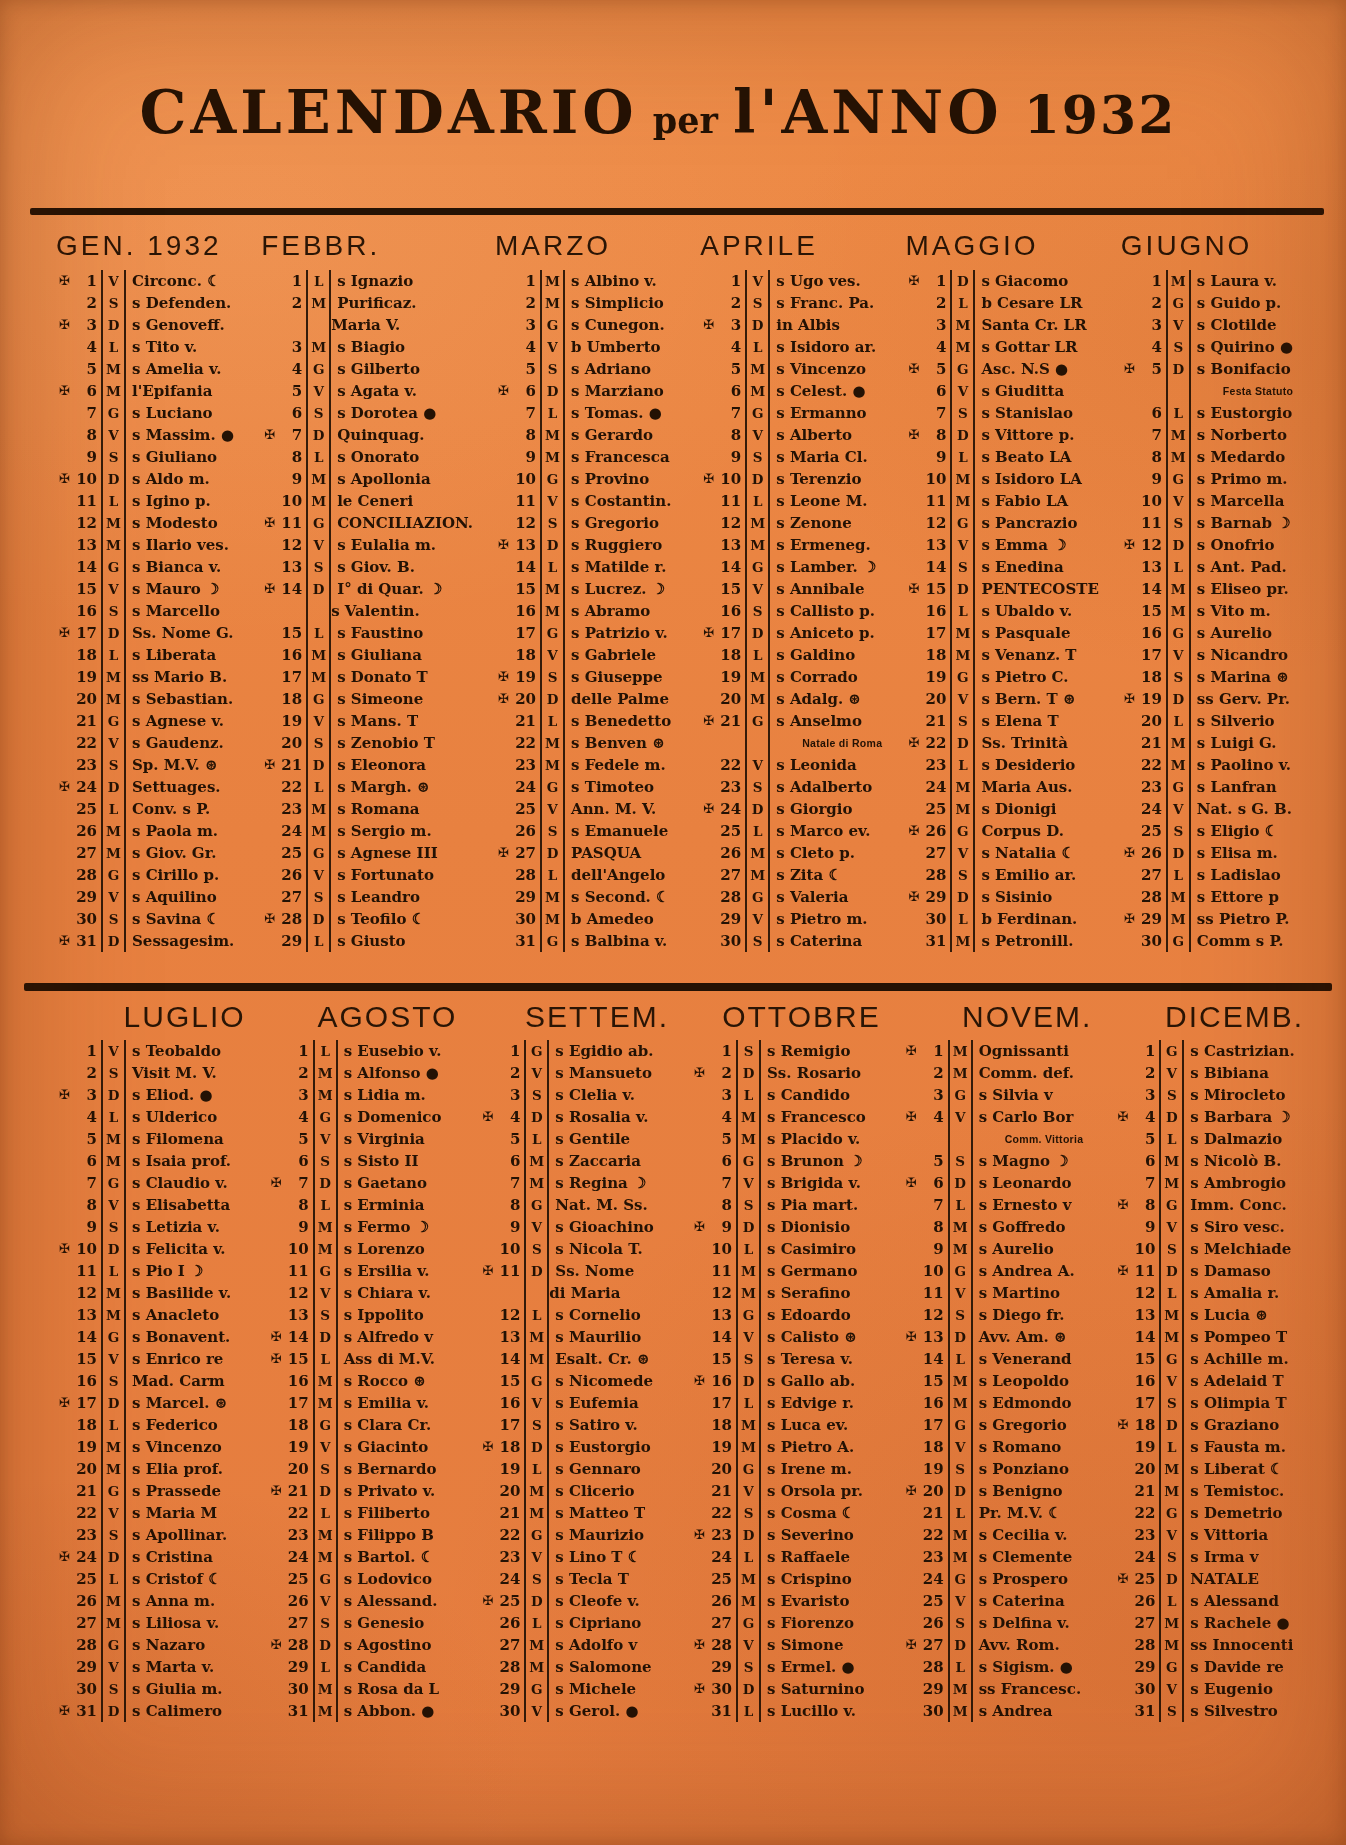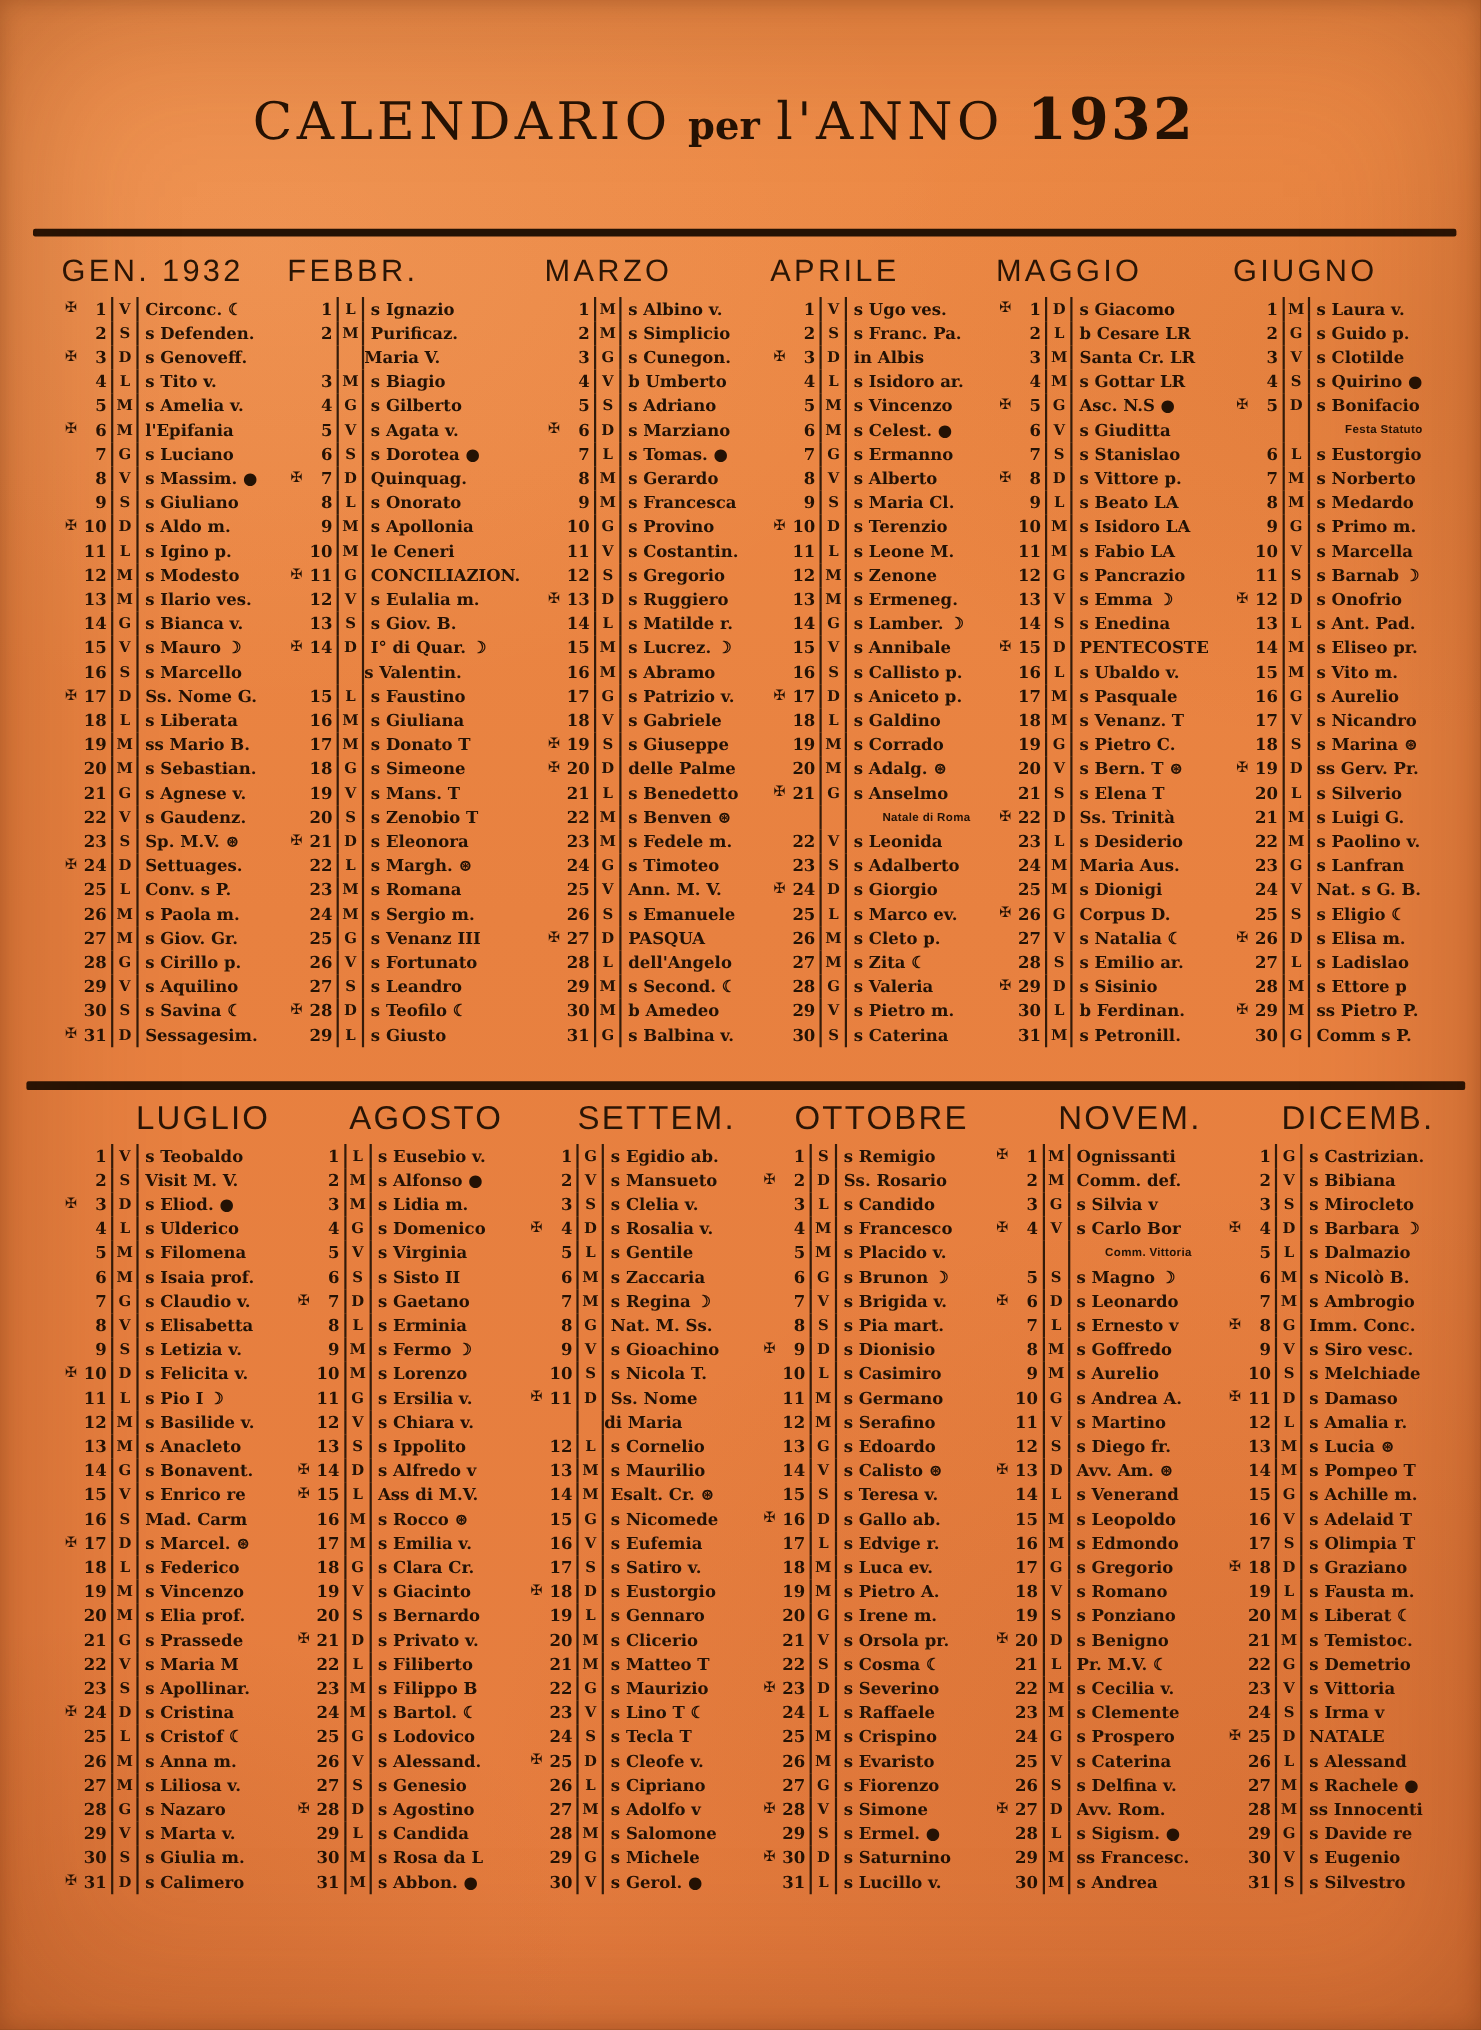--- a/index.html
+++ b/index.html
@@ -8,21 +8,21 @@
     font-family:"DejaVu Serif",serif;
     background:
       radial-gradient(900px 600px at 18% 12%, rgba(255,235,200,.10), transparent 70%),
       radial-gradient(1100px 900px at 85% 90%, rgba(140,50,5,.14), transparent 65%),
       radial-gradient(700px 500px at 92% 18%, rgba(150,60,10,.10), transparent 70%),
       radial-gradient(600px 400px at 8% 95%, rgba(120,45,5,.12), transparent 70%),
       linear-gradient(180deg,#ee8b46 0%,#e88140 45%,#e57c3e 100%);}
   .page::after{content:"";position:absolute;inset:0;pointer-events:none;
     box-shadow:inset 0 0 150px rgba(96,34,2,.35), inset 0 0 20px rgba(80,28,0,.28);}
   .title-row{position:absolute;top:78px;left:0;right:30px;text-align:center;white-space:nowrap;}
-  .t-big{font-size:47px;font-weight:normal;letter-spacing:4px;}
+  .t-big{font-size:59px;font-weight:bold;letter-spacing:4px;}
   .t-mid{font-size:35px;font-weight:bold;margin:0 10px;}
   .t-year{font-size:52px;font-weight:bold;margin-left:16px;letter-spacing:2px;text-align:center;}
   .rule{position:absolute;left:30px;right:22px;height:7px;background:#241204;border-radius:2px;}
   .rule-top{top:208px;}
   .rule-mid{top:983px;left:24px;right:14px;height:8px;}
   .sec{position:absolute;left:56px;right:42px;}
   .sec1{top:230px;}
   .sec2{top:1000px;}
   .months{display:grid;grid-template-columns:repeat(6,1fr);column-gap:22px;}
   .mhead{font-family:"Liberation Sans",sans-serif;font-size:28px;letter-spacing:3px;
@@ -395,21 +395,21 @@
           <div class="drow">
             <span class="cross"></span>
             <span class="num">24</span>
             <span class="wd">M</span>
             <span class="nm">s Sergio m.</span>
           </div>
           <div class="drow">
             <span class="cross"></span>
             <span class="num">25</span>
             <span class="wd">G</span>
-            <span class="nm">s Venanz III</span>
+            <span class="nm">s Agnese III</span>
           </div>
           <div class="drow">
             <span class="cross"></span>
             <span class="num">26</span>
             <span class="wd">V</span>
             <span class="nm">s Fortunato</span>
           </div>
           <div class="drow">
             <span class="cross"></span>
             <span class="num">27</span>

